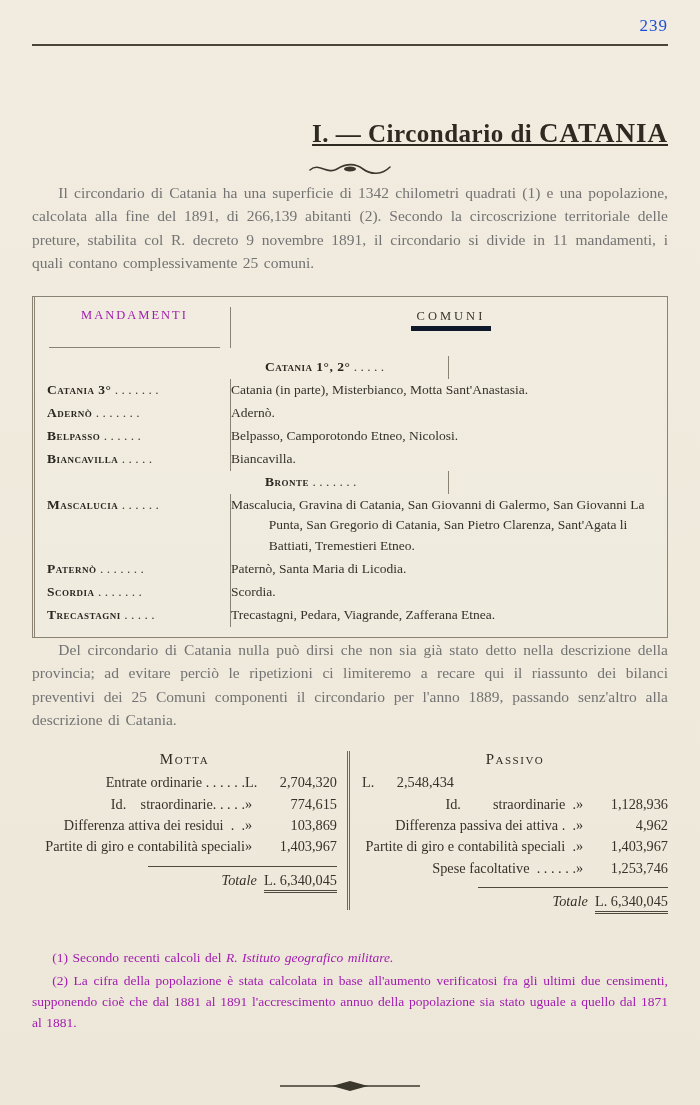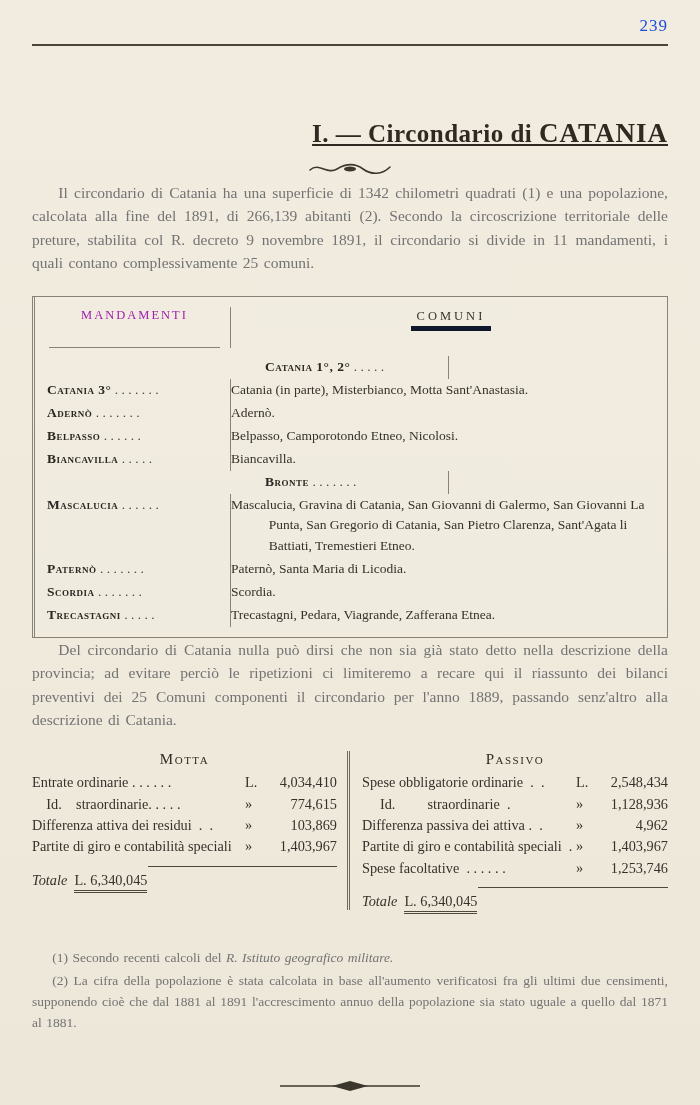--- a/index.html
+++ b/index.html
@@ -50,30 +50,30 @@
   .mdots { color:#4a453a; }
   .comuni { padding-left:2.8em; text-indent:-2.8em; }
 
   
   .balance { display:flex; margin-top:20px; font-size:14.3px; color:#36312a; }
   .bal-col { width:50%; box-sizing:border-box; }
   .bal-left  { padding-right:10px; border-right:3px double #6f6959; }
   .bal-right { padding-left:12px; }
   .bal-hdr { text-align:center; font-variant:small-caps; letter-spacing:1.5px; font-size:15px; color:#2f2a22; margin-bottom:4px; }
   .bal-row { display:flex; line-height:1.5; }
-  .bal-label { flex:1; white-space:pre-wrap; }
+  .bal-label { flex:1; white-space:pre-wrap;text-align:right; }
   .bal-cur { width:18px; text-align:left; }
   .bal-amt { width:74px; text-align:right; }
-  .totale { margin-top:8px; }
+  .totale { margin-top:8px; text-align:right; }
   .rule-above { border-top:1px solid #4e493c; width:62%; margin-left:auto; margin-bottom:5px; }
   .tot-label { font-style:italic; }
   .tot-under { border-bottom:3px double #4e493c; padding-bottom:2px; }
 
   
-  .footnotes { margin-top:38px; font-size:13.5px; line-height:1.55; text-align:justify; color:#737373; }
+  .footnotes { margin-top:38px; font-size:13.5px; line-height:1.55; text-align:justify; color:#a21caf; }
   .footnotes p { margin:0 0 2px 0; text-indent:1.5em; word-spacing:0.08em; }
   .fn-italic { font-style:italic; }
 
   .bottom-ornament { text-align:center; margin-top:44px; }
 </style>
 </head>
 <body>
 
 <div class="page">
 
@@ -146,21 +146,21 @@
   </div>
 
   <p class="body-text after-table">Del circondario di Catania nulla può dirsi che non sia già stato detto nella descrizione della provincia; ad evitare perciò le ripetizioni ci limiteremo a recare qui il riassunto dei bilanci preventivi dei 25 Comuni componenti il circondario per l'anno 1889, passando senz'altro alla descrizione di Catania.</p>
 
   <div class="balance">
     <div class="bal-col bal-left">
       <div class="bal-hdr">Motta</div>
       <div class="bal-row">
         <span class="bal-label">Entrate ordinarie . . . . . .</span>
         <span class="bal-cur">L.</span>
-        <span class="bal-amt">4,034,410</span>
+        <span class="bal-amt">2,704,320</span>
       </div>
       <div class="bal-row">
         <span class="bal-label">    Id.    straordinarie. . . . .</span>
         <span class="bal-cur">»</span>
         <span class="bal-amt">774,615</span>
       </div>
       <div class="bal-row">
         <span class="bal-label">Differenza attiva dei residui  .  .</span>
         <span class="bal-cur">»</span>
         <span class="bal-amt">103,869</span>
@@ -173,21 +173,20 @@
       <div class="totale">
         <div class="rule-above"></div>
         <span class="tot-label">Totale</span>&nbsp;
         <span class="tot-under"><span>L.</span>&nbsp;<span>6,340,045</span></span>
       </div>
     </div>
 
     <div class="bal-col bal-right">
       <div class="bal-hdr">Passivo</div>
       <div class="bal-row">
-        <span class="bal-label">Spese obbligatorie ordinarie  .  .</span>
         <span class="bal-cur">L.</span>
         <span class="bal-amt">2,548,434</span>
       </div>
       <div class="bal-row">
         <span class="bal-label">     Id.         straordinarie  .</span>
         <span class="bal-cur">»</span>
         <span class="bal-amt">1,128,936</span>
       </div>
       <div class="bal-row">
         <span class="bal-label">Differenza passiva dei attiva .  .</span>

